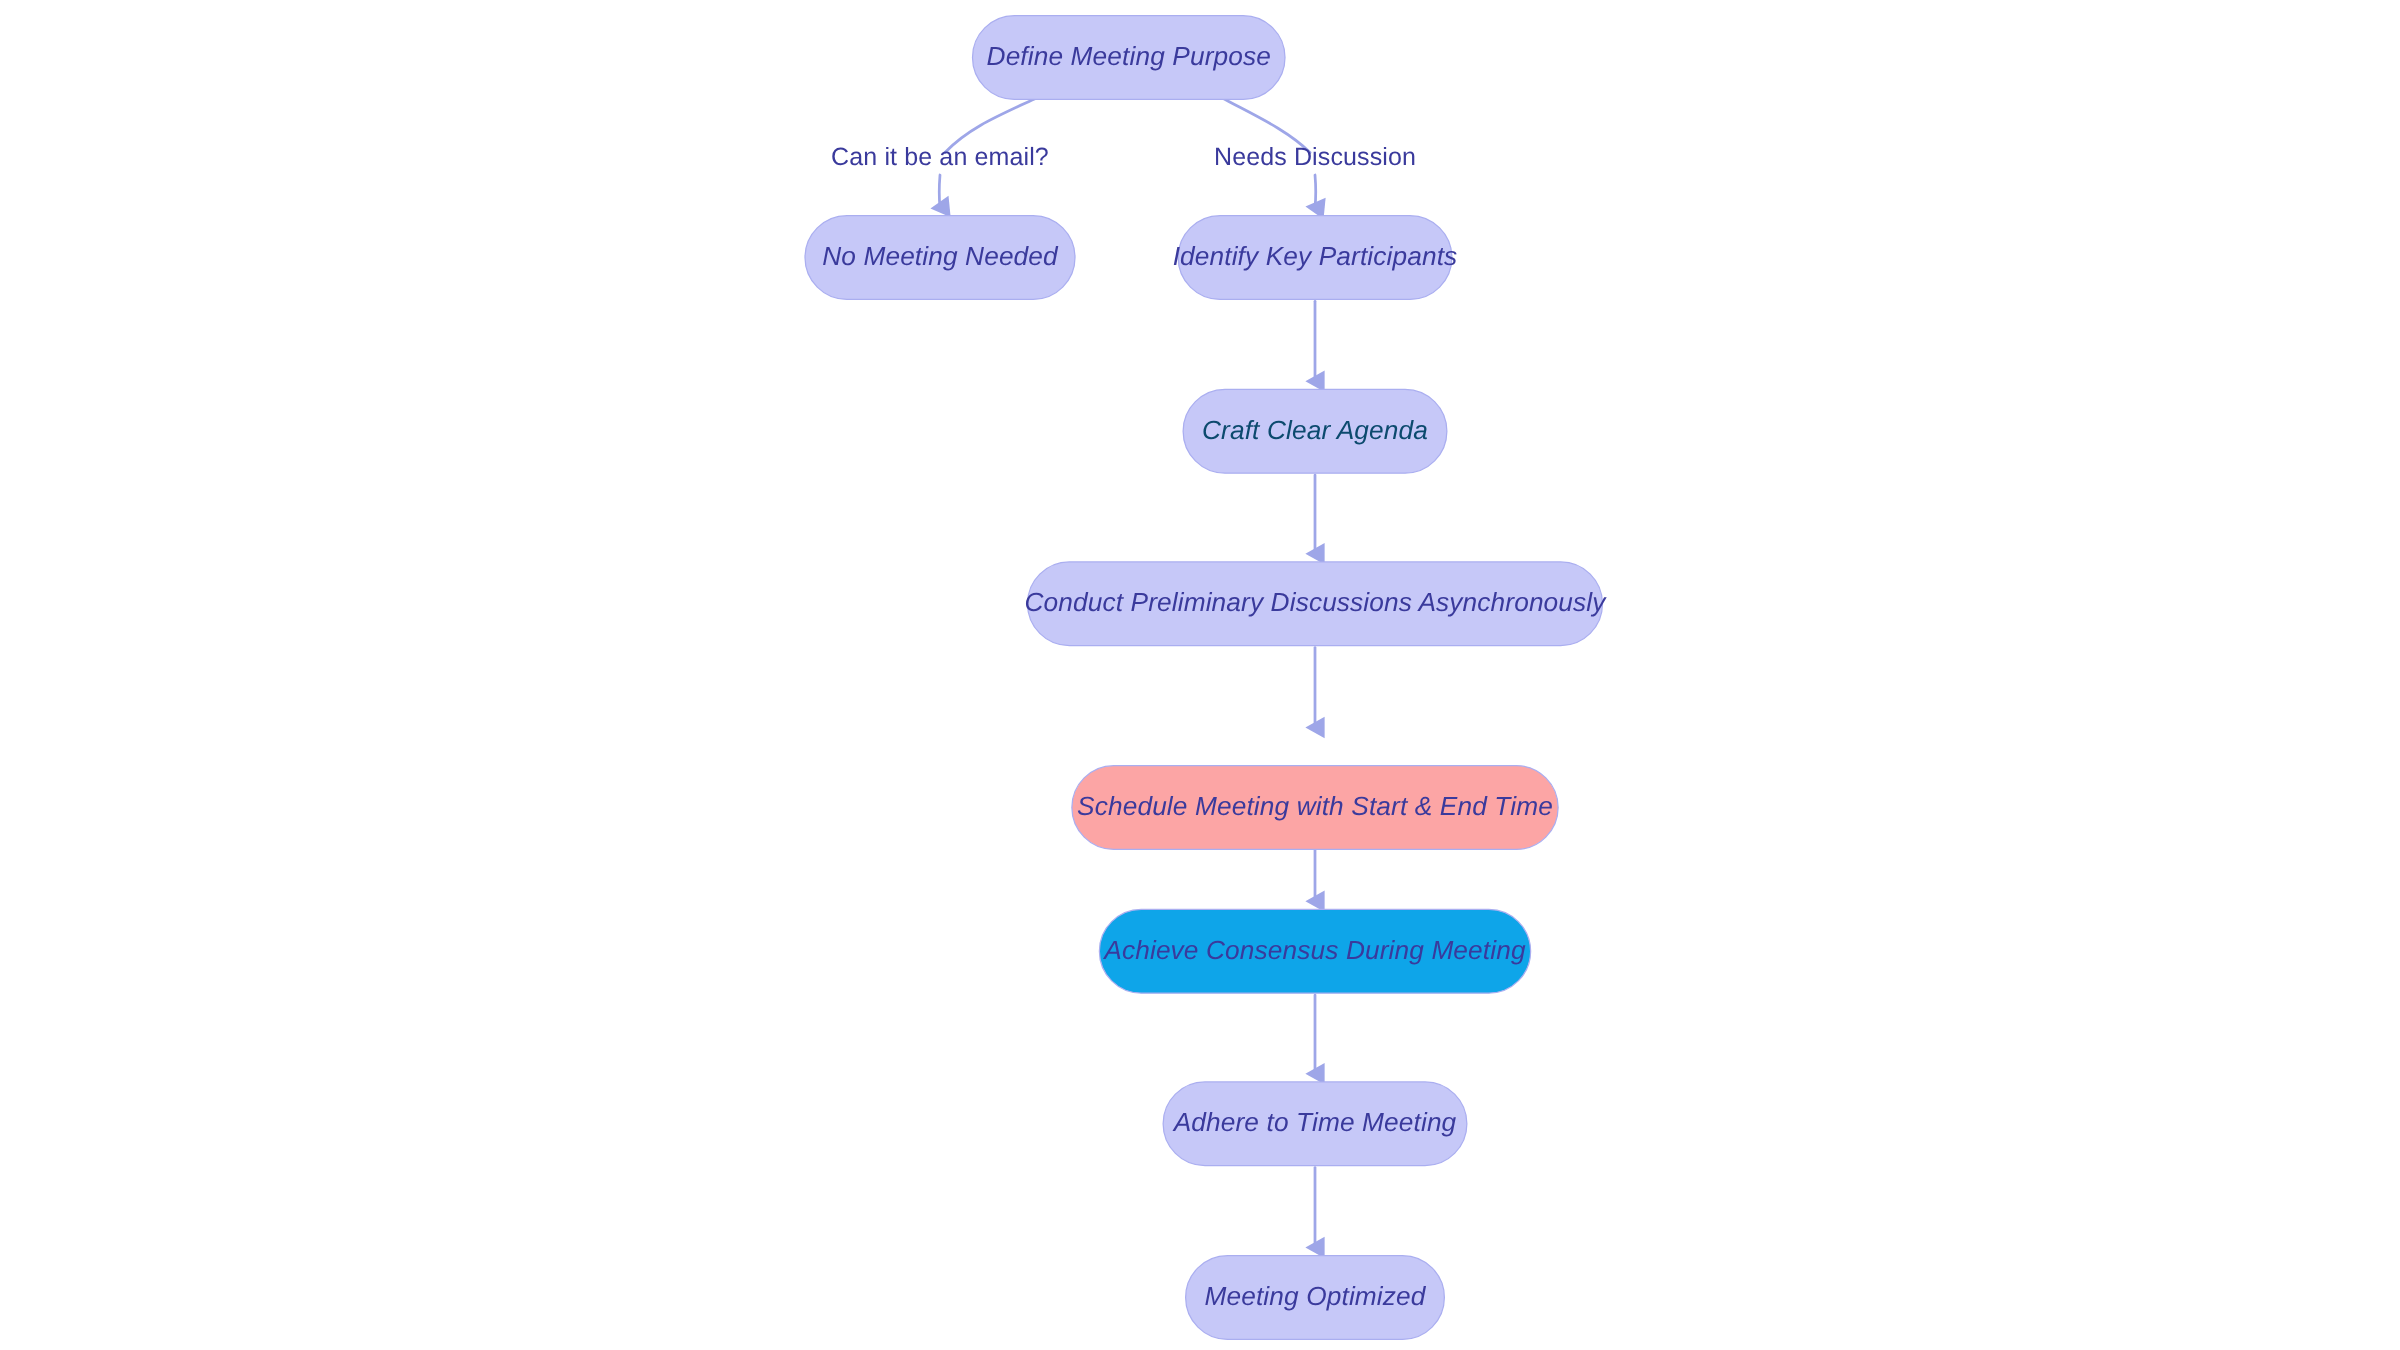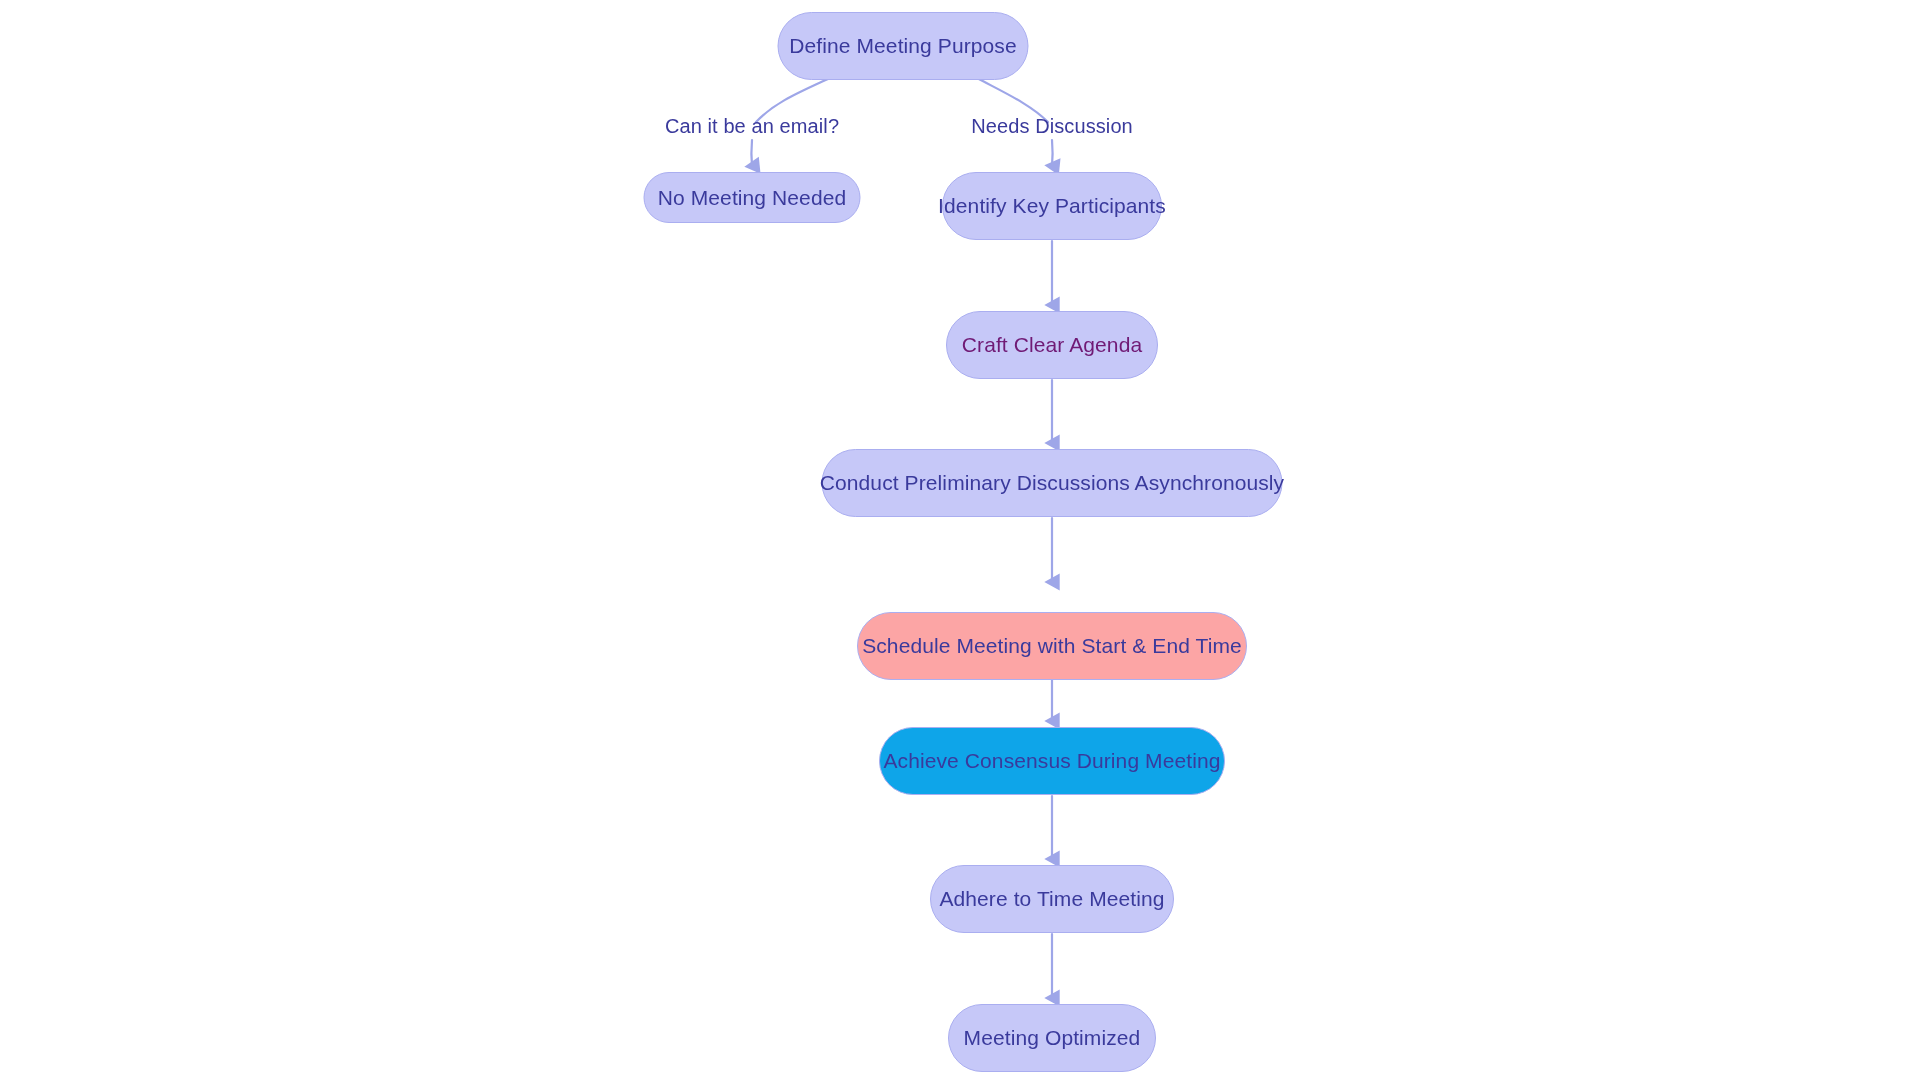--- a/index.html
+++ b/index.html
@@ -37,20 +37,21 @@
     justify-content: center;
     background: #c6c8f8;
     border: 1.5px solid #aaaef0;
     border-radius: 999px;
     color: #3a3a9c;
     font-size: 21px;
     font-weight: 400;
     letter-spacing: 0.1px;
     white-space: nowrap;
     transform: translateX(-50%);
+    font-style: italic;
   }
 
   .node-label {
     pointer-events: none;
   }
 
   .edge-label {
     position: absolute;
     transform: translateX(-50%);
     color: #3a3a9c;
@@ -82,27 +83,27 @@
         <path d="M 1052 657 L 1052 721" fill="none" stroke="#9ea6e8" stroke-width="2.2" stroke-linecap="round" marker-end="url(#arrowhead)"></path>
         <path d="M 1052 796 L 1052 859" fill="none" stroke="#9ea6e8" stroke-width="2.2" stroke-linecap="round" marker-end="url(#arrowhead)"></path>
         <path d="M 1052 934 L 1052 998" fill="none" stroke="#9ea6e8" stroke-width="2.2" stroke-linecap="round" marker-end="url(#arrowhead)"></path>
       </g>
   </svg>
 
   <div id="node-layer">
       <div class="node" style="left: 903px; top: 12px; width: 251px; height: 68px; background: rgb(198, 200, 248); border-color: rgb(170, 174, 240); color: rgb(58, 58, 156);">
         <span class="node-label">Define Meeting Purpose</span>
       </div>
-      <div class="node" style="left: 752px; top: 172px; width: 217px; height: 51px; background: rgb(198, 200, 248); border-color: rgb(170, 174, 240); color: rgb(58, 58, 156);">
+      <div class="node" style="left: 752px; top: 172px; width: 217px; height: 68px; background: rgb(198, 200, 248); border-color: rgb(170, 174, 240); color: rgb(58, 58, 156);">
         <span class="node-label">No Meeting Needed</span>
       </div>
       <div class="node" style="left: 1052px; top: 172px; width: 220px; height: 68px; background: rgb(198, 200, 248); border-color: rgb(170, 174, 240); color: rgb(58, 58, 156);">
         <span class="node-label">Identify Key Participants</span>
       </div>
-      <div class="node" style="left: 1052px; top: 311px; width: 212px; height: 68px; background: rgb(198, 200, 248); border-color: rgb(170, 174, 240); color: #701a75;">
+      <div class="node" style="left: 1052px; top: 311px; width: 212px; height: 68px; background: rgb(198, 200, 248); border-color: rgb(170, 174, 240); color: #0c4a6e;">
         <span class="node-label">Craft Clear Agenda</span>
       </div>
       <div class="node" style="left: 1052px; top: 449px; width: 461px; height: 68px; background: rgb(198, 200, 248); border-color: rgb(170, 174, 240); color: rgb(58, 58, 156);">
         <span class="node-label">Conduct Preliminary Discussions Asynchronously</span>
       </div>
       <div class="node" style="left: 1052px; top: 612px; width: 390px; height: 68px; background: #fca5a5; border-color: rgb(170, 174, 240); color: rgb(58, 58, 156);">
         <span class="node-label">Schedule Meeting with Start &amp; End Time</span>
       </div>
       <div class="node" style="left: 1052px; top: 727px; width: 346px; height: 68px; background: #0ea5e9; border-color: rgb(170, 174, 240); color: rgb(58, 58, 156);">
         <span class="node-label">Achieve Consensus During Meeting</span>

